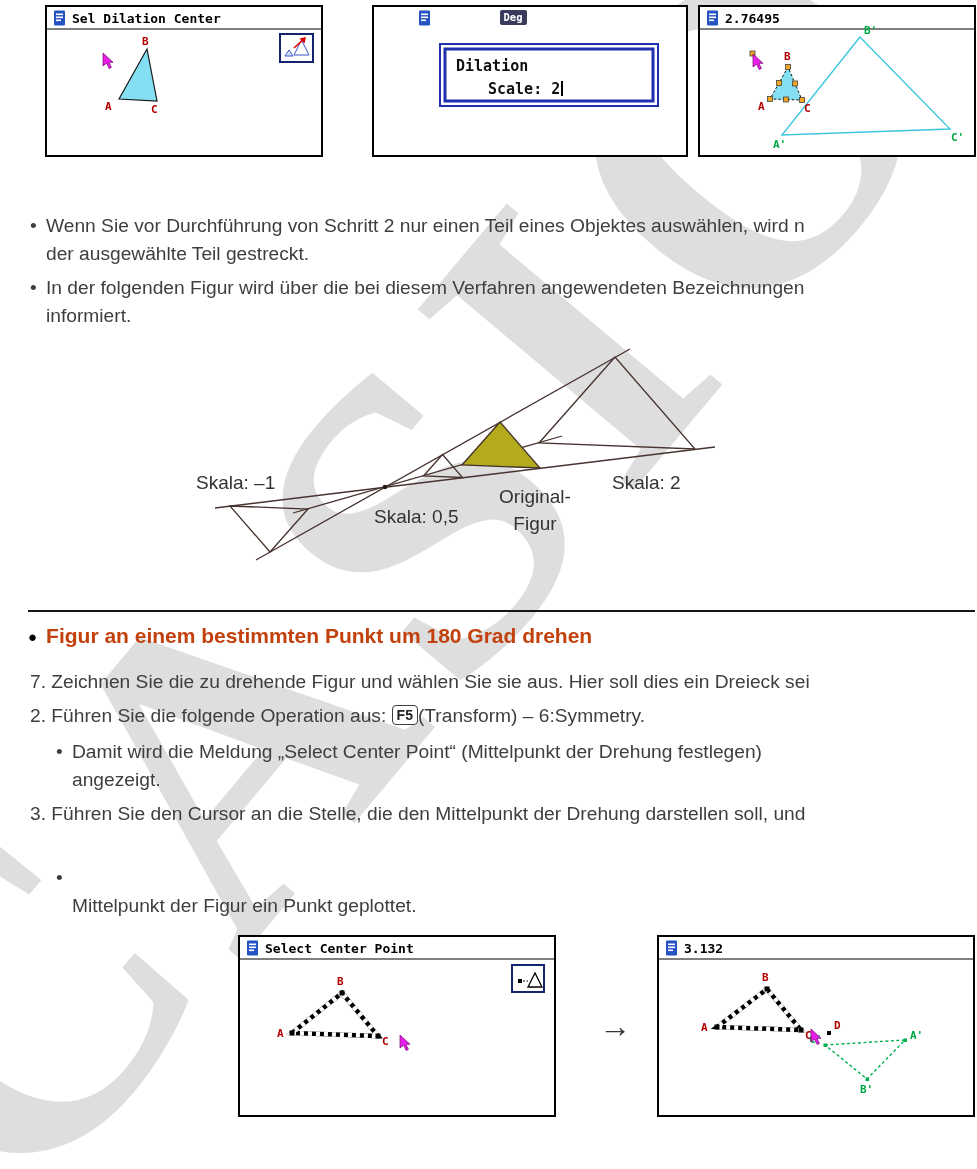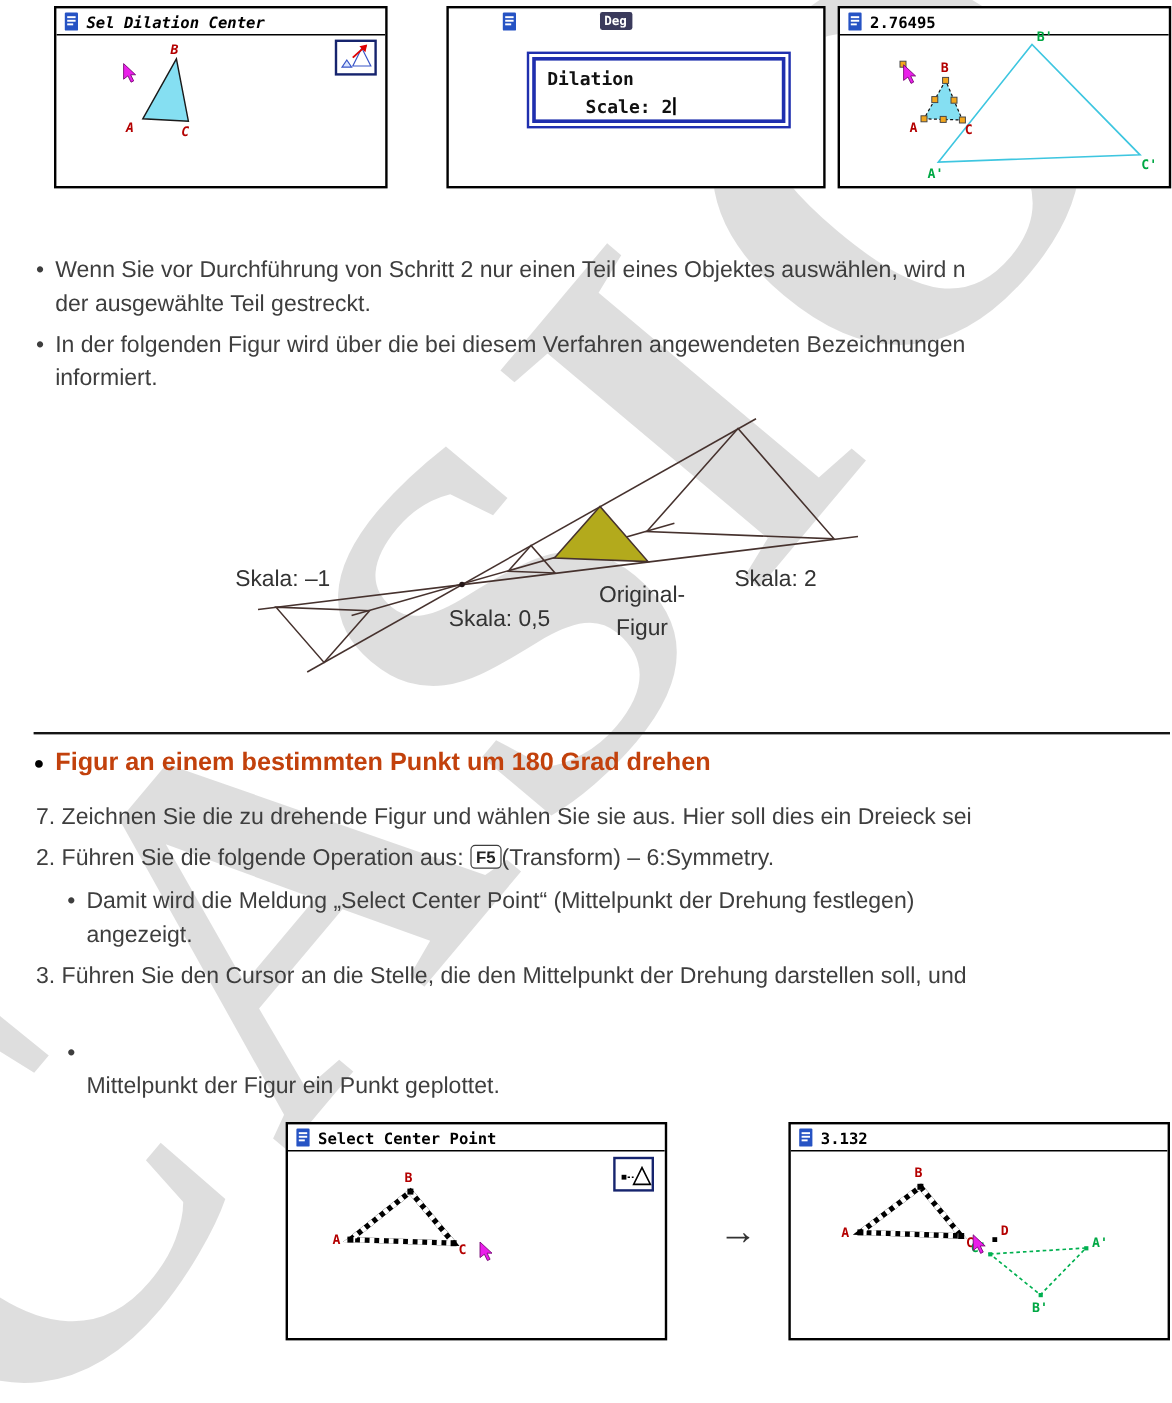--- a/index.html
+++ b/index.html
@@ -34,21 +34,21 @@
   }
   .arrow{position:absolute;left:599px;top:1008px;font-size:32px;color:#333;}
 </style>
 </head>
 <body>
 
 <div class="watermark">CASIO</div>
 
 <div class="layer">
 
-  <div class="calc" style="left:45px;top:5px;width:274px;height:148px;font-style:italic;">
+  <div class="calc" style="left:45px;top:5px;width:274px;height:148px;">
     <svg viewBox="0 0 274 148" width="274" height="148">
       <g>
         <rect x="7" y="3.5" width="11" height="15" rx="1" fill="#2653c4"></rect>
         <rect x="9" y="6.5" width="7" height="1.6" fill="#fff"></rect>
         <rect x="9" y="9.5" width="7" height="1.6" fill="#fff"></rect>
         <rect x="9" y="12.5" width="5" height="1.6" fill="#fff"></rect>
       </g>
       <text x="25" y="16" class="scr-title">Sel Dilation Center</text>
       <line x1="0" y1="22" x2="274" y2="22" stroke="#000" stroke-width="1.2"></line>
       <g>

